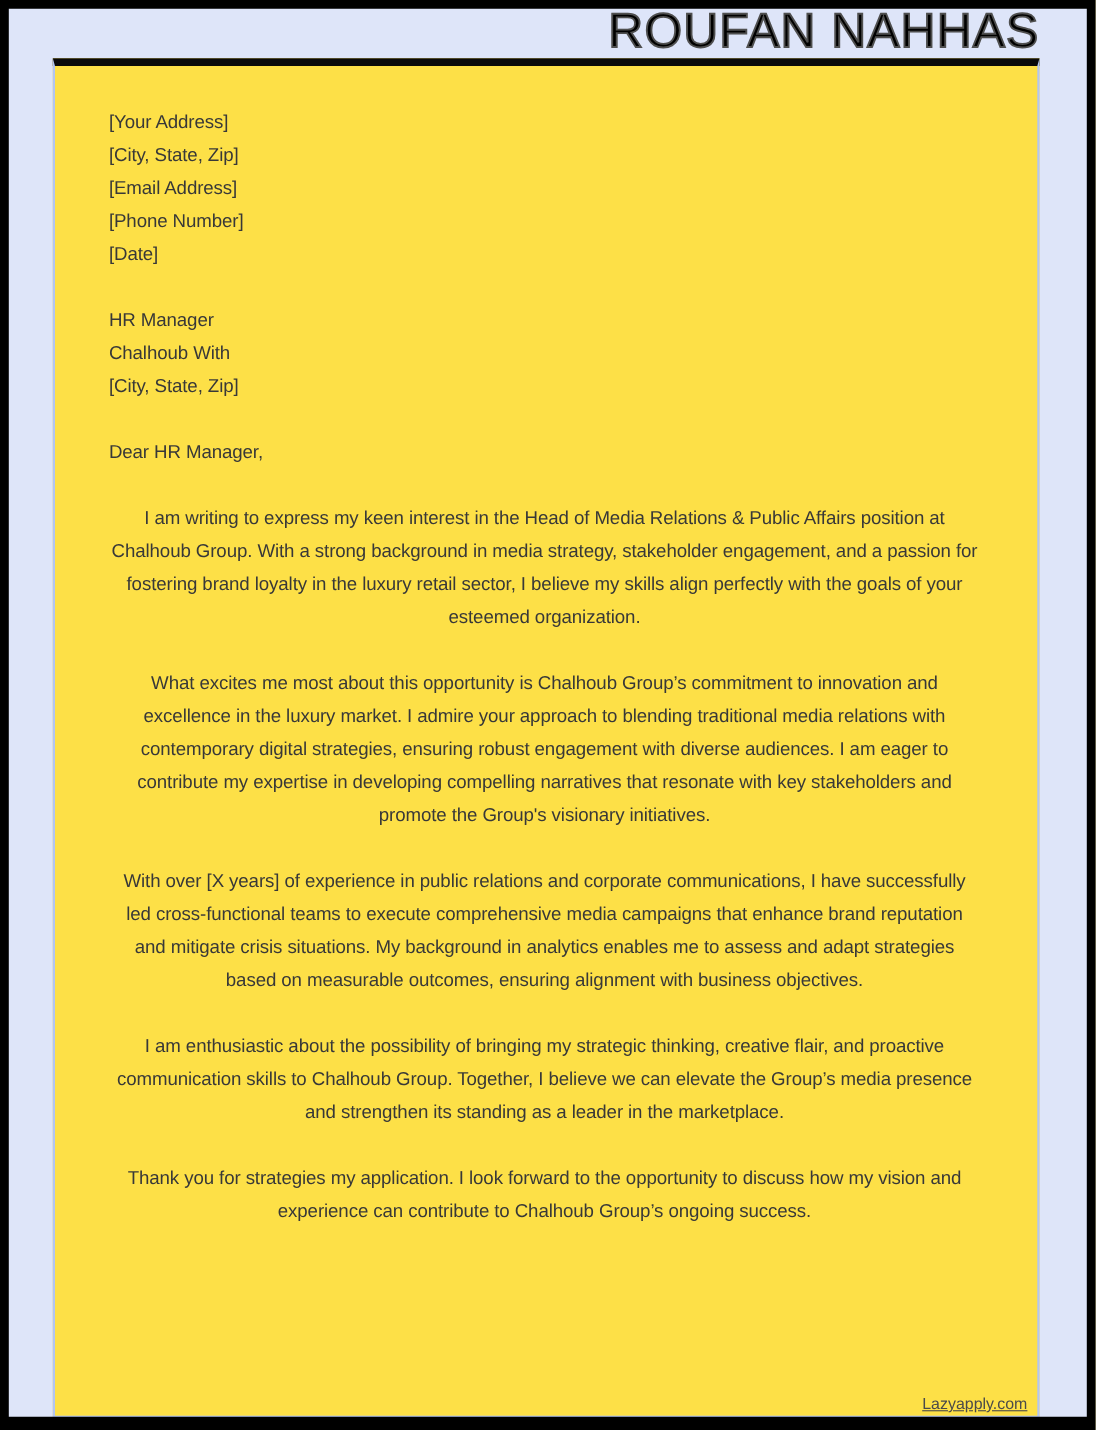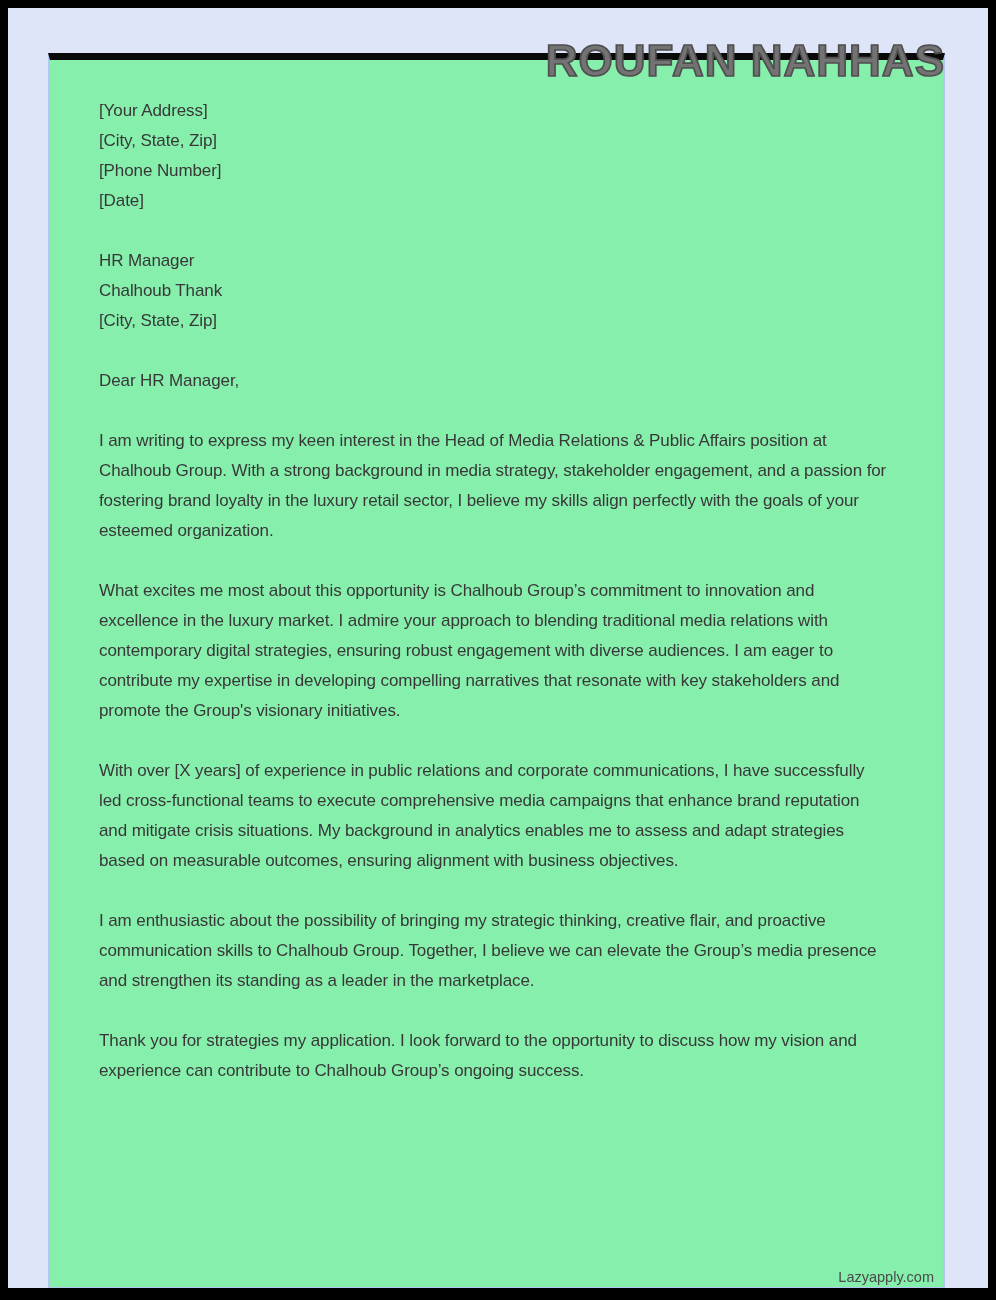--- a/index.html
+++ b/index.html
@@ -19,78 +19,79 @@
     z-index: 10;
   }
   .header-name {
     position: absolute;
     top: 4px;
     right: 51px;
     height: 50px;
     line-height: 50px;
     font-size: 44px;
     letter-spacing: 1px;
-    font-weight: 700;
-    color: #737373;
+    font-weight: 400;
+    color: #000000;
     -webkit-text-stroke: 1.7px #4f4f4f;
     text-shadow: 0 0 1px #9a9a9a;
     white-space: nowrap;
     z-index: 3;
-    margin-top: 32px;
   }
   .sheet {
     position: absolute;
     left: 48px;
     top: 53px;
     width: 897px;
     height: 1236px;
-    background: #86efac;
+    background: #fde047;
     border: 2px solid #b3c5f1;
     border-top: 7px solid #0a0a0a;
     overflow: hidden;
     z-index: 2;
   }
   .sheet-content {
     padding: 36px 52px 0 49px;
     color: #383838;
     font-size: 17px;
     line-height: 30px;
     letter-spacing: -0.1px;
   }
   .block { margin-bottom: 30px; }
-  .para { margin-bottom: 30px; }
+  .para { margin-bottom: 30px; text-align: center; }
   .watermark {
     position: absolute;
     right: 9px;
     bottom: 2px;
     font-size: 14.5px;
     color: #4a4a4a;
     letter-spacing: 0;
+    text-decoration: underline;
   }
 </style>
 </head>
 <body>
 
 <div class="frame"></div>
 
 <div class="header-name">ROUFAN NAHHAS</div>
 
 <div class="sheet">
   <div class="sheet-content">
 
     <div class="block">
       <div>[Your Address]</div>
       <div>[City, State, Zip]</div>
+      <div>[Email Address]</div>
       <div>[Phone Number]</div>
       <div>[Date]</div>
     </div>
 
     <div class="block">
       <div>HR Manager</div>
-      <div>Chalhoub Thank</div>
+      <div>Chalhoub With</div>
       <div>[City, State, Zip]</div>
     </div>
 
     <div class="block">Dear HR Manager,</div>
 
     <div class="para">I am writing to express my keen interest in the Head of Media Relations &amp; Public Affairs position at Chalhoub Group. With a strong background in media strategy, stakeholder engagement, and a passion for fostering brand loyalty in the luxury retail sector, I believe my skills align perfectly with the goals of your esteemed organization.</div>
     <div class="para">What excites me most about this opportunity is Chalhoub Group’s commitment to innovation and excellence in the luxury market. I admire your approach to blending traditional media relations with contemporary digital strategies, ensuring robust engagement with diverse audiences. I am eager to contribute my expertise in developing compelling narratives that resonate with key stakeholders and promote the Group's visionary initiatives.</div>
     <div class="para">With over [X years] of experience in public relations and corporate communications, I have successfully led cross-functional teams to execute comprehensive media campaigns that enhance brand reputation and mitigate crisis situations. My background in analytics enables me to assess and adapt strategies based on measurable outcomes, ensuring alignment with business objectives.</div>
     <div class="para">I am enthusiastic about the possibility of bringing my strategic thinking, creative flair, and proactive communication skills to Chalhoub Group. Together, I believe we can elevate the Group’s media presence and strengthen its standing as a leader in the marketplace.</div>
     <div class="para">Thank you for strategies my application. I look forward to the opportunity to discuss how my vision and experience can contribute to Chalhoub Group’s ongoing success.</div>

